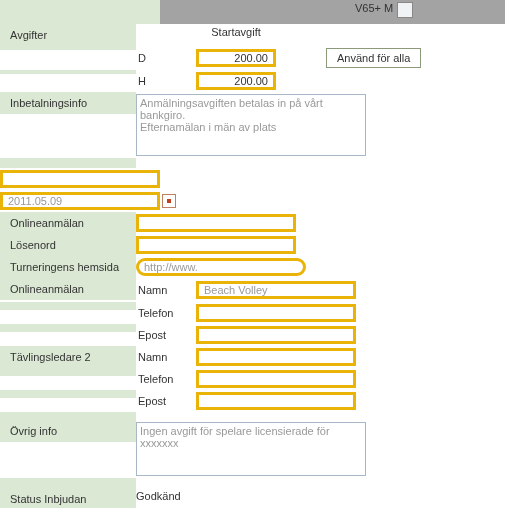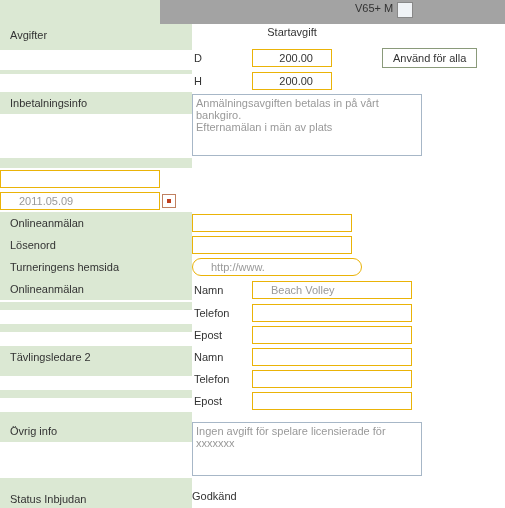--- a/index.html
+++ b/index.html
@@ -9,44 +9,44 @@
     font-size: 11px;
     color: #333;
     background: #fff;
     width: 505px;
   }
   .row {
     display: flex;
     align-items: flex-start;
   }
   .label-cell {
-    width: 192px;
+    width: 136px;
     background: #dbe8d3;
     padding: 4px 0 4px 10px;
     flex-shrink: 0;
     line-height: 14px;
   }
   .form-cell {
     flex: 1;
     background: #fff;
     padding: 2px 0 2px 0;
     display: flex;
     align-items: center;
     flex-wrap: wrap;
   }
   .sub-label {
     width: 60px;
     padding-left: 2px;
   }
   input[type="text"] {
-    border: 1px solid #eab308;
+    border: 3px solid #eab308;
     height: 18px;
     font-family: Verdana, Arial, sans-serif;
     font-size: 11px;
-    padding: 1px 18px;
+    padding: 1px 5px;
     color: #333;
   }
   input[type="text"]::placeholder {
     color: #999;
   }
   .num-input {
     width: 80px;
     text-align: right;
     color: #666;
   }

